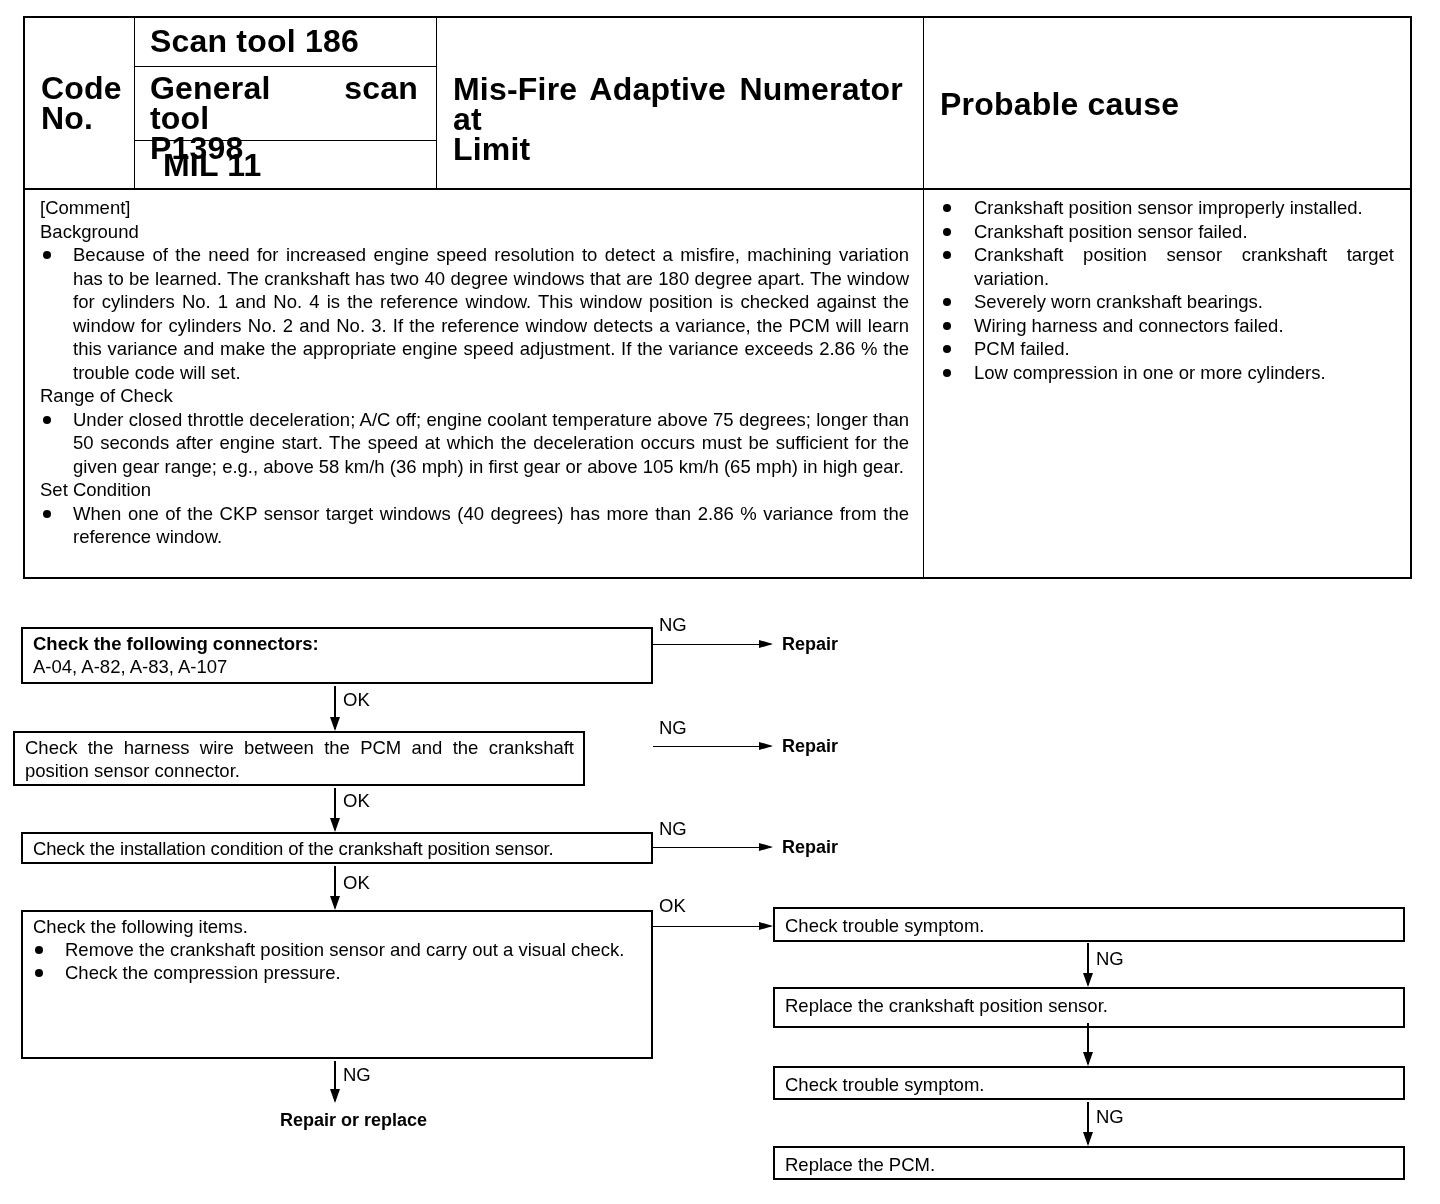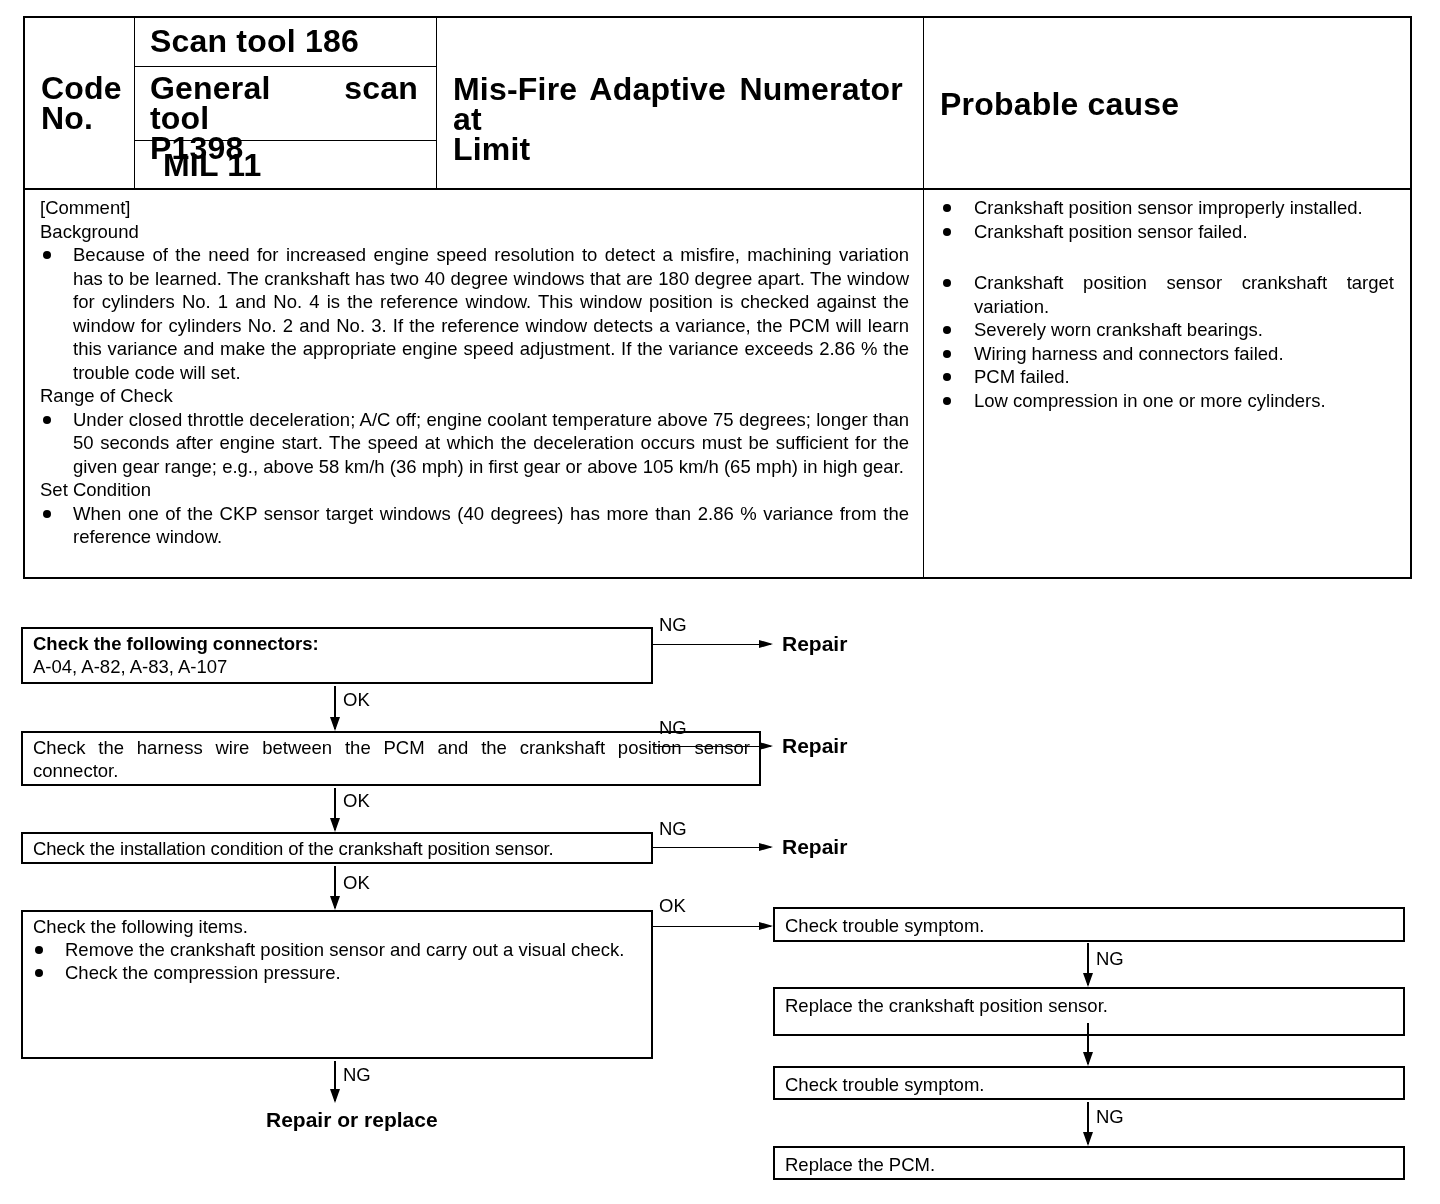--- a/index.html
+++ b/index.html
@@ -66,21 +66,21 @@
       text-align: justify;
       text-align-last: left;
     }
     .flabel {
       position: absolute;
       font-size: 18.5px;
       line-height: 20px;
     }
     .fresult {
       position: absolute;
-      font-size: 21px;
+      font-size: 18px;
       font-weight: bold;
       line-height: 22px;
     }
     .arrow-h {
       position: absolute;
       height: 1px;
       background: #000;
     }
     .arrow-h::after {
       content: "";
@@ -172,21 +172,21 @@
 
   <div class="body-text" style="left:914px; top:178px; width:455px;">
     <div class="bullet-row" style="padding-left:35px;">
       <span class="bullet-dot" style="left:4px; top:8px;"></span>
       <div class="justify">Crankshaft position sensor improperly installed.</div>
     </div>
     <div class="bullet-row" style="padding-left:35px;">
       <span class="bullet-dot" style="left:4px; top:8px;"></span>
       <div class="justify">Crankshaft position sensor failed.</div>
     </div>
-    <div class="bullet-row" style="padding-left:35px;margin-top:28px;">
+    <div class="bullet-row" style="padding-left:35px;">
       <span class="bullet-dot" style="left:4px; top:8px;"></span>
       <div class="justify">Crankshaft position sensor crankshaft target variation.</div>
     </div>
     <div class="bullet-row" style="padding-left:35px;">
       <span class="bullet-dot" style="left:4px; top:8px;"></span>
       <div class="justify">Severely worn crankshaft bearings.</div>
     </div>
     <div class="bullet-row" style="padding-left:35px;">
       <span class="bullet-dot" style="left:4px; top:8px;"></span>
       <div class="justify">Wiring harness and connectors failed.</div>
@@ -207,21 +207,21 @@
   <div class="fbox" style="left:21px; top:627px; width:632px; height:57px;">
     <div style="font-weight:bold;">Check the following connectors:</div>
     <div>A-04, A-82, A-83, A-107</div>
   </div>
   <div class="flabel" style="left:659px; top:615px;">NG</div>
   <div class="arrow-h" style="left:653px; top:644px; width:118px;"></div>
   <div class="fresult" style="left:782px; top:633px;">Repair</div>
   <div class="arrow-v" style="left:334px; top:686px; height:43px;"></div>
   <div class="flabel" style="left:343px; top:690px;">OK</div>
 
-  <div class="fbox" style="left:21px; top:731px; width:740px; height:55px;">
+  <div class="fbox" style="left:13px; top:731px; width:572px; height:55px;">
     <div class="justify-line">Check the harness wire between the PCM and the crankshaft position sensor connector.</div>
   </div>
   <div class="flabel" style="left:659px; top:718px;">NG</div>
   <div class="arrow-h" style="left:653px; top:746px; width:118px;"></div>
   <div class="fresult" style="left:782px; top:735px;">Repair</div>
   <div class="arrow-v" style="left:334px; top:788px; height:42px;"></div>
   <div class="flabel" style="left:343px; top:791px;">OK</div>
 
   <div class="fbox" style="left:21px; top:832px; width:632px; height:32px;">
     <div style="white-space:nowrap; letter-spacing:-0.15px;">Check the installation condition of the crankshaft position sensor.</div>
@@ -242,29 +242,29 @@
       <div class="item">
         <span class="bullet-dot"></span>
         <div class="justify-line">Check the compression pressure.</div>
       </div>
     </div>
   </div>
   <div class="flabel" style="left:659px; top:896px;">OK</div>
   <div class="arrow-h" style="left:653px; top:926px; width:118px;"></div>
   <div class="arrow-v" style="left:334px; top:1061px; height:40px;"></div>
   <div class="flabel" style="left:343px; top:1065px;">NG</div>
-  <div class="fresult" style="left:266px; top:1109px;">Repair or replace</div>
+  <div class="fresult" style="left:280px; top:1109px;">Repair or replace</div>
 
   <div class="fbox" style="left:773px; top:907px; width:632px; height:35px;">
     <div style="padding-top:2px;">Check trouble symptom.</div>
   </div>
   <div class="arrow-v" style="left:1087px; top:943px; height:42px;"></div>
   <div class="flabel" style="left:1096px; top:949px;">NG</div>
 
-  <div class="fbox" style="left:773px; top:987px; width:632px; height:49px;">
+  <div class="fbox" style="left:773px; top:987px; width:632px; height:41px;">
     <div style="padding-top:2px;">Replace the crankshaft position sensor.</div>
   </div>
   <div class="arrow-v" style="left:1087px; top:1023px; height:41px;"></div>
 
   <div class="fbox" style="left:773px; top:1066px; width:632px; height:34px;">
     <div style="padding-top:2px;">Check trouble symptom.</div>
   </div>
   <div class="arrow-v" style="left:1087px; top:1102px; height:42px;"></div>
   <div class="flabel" style="left:1096px; top:1107px;">NG</div>
 

